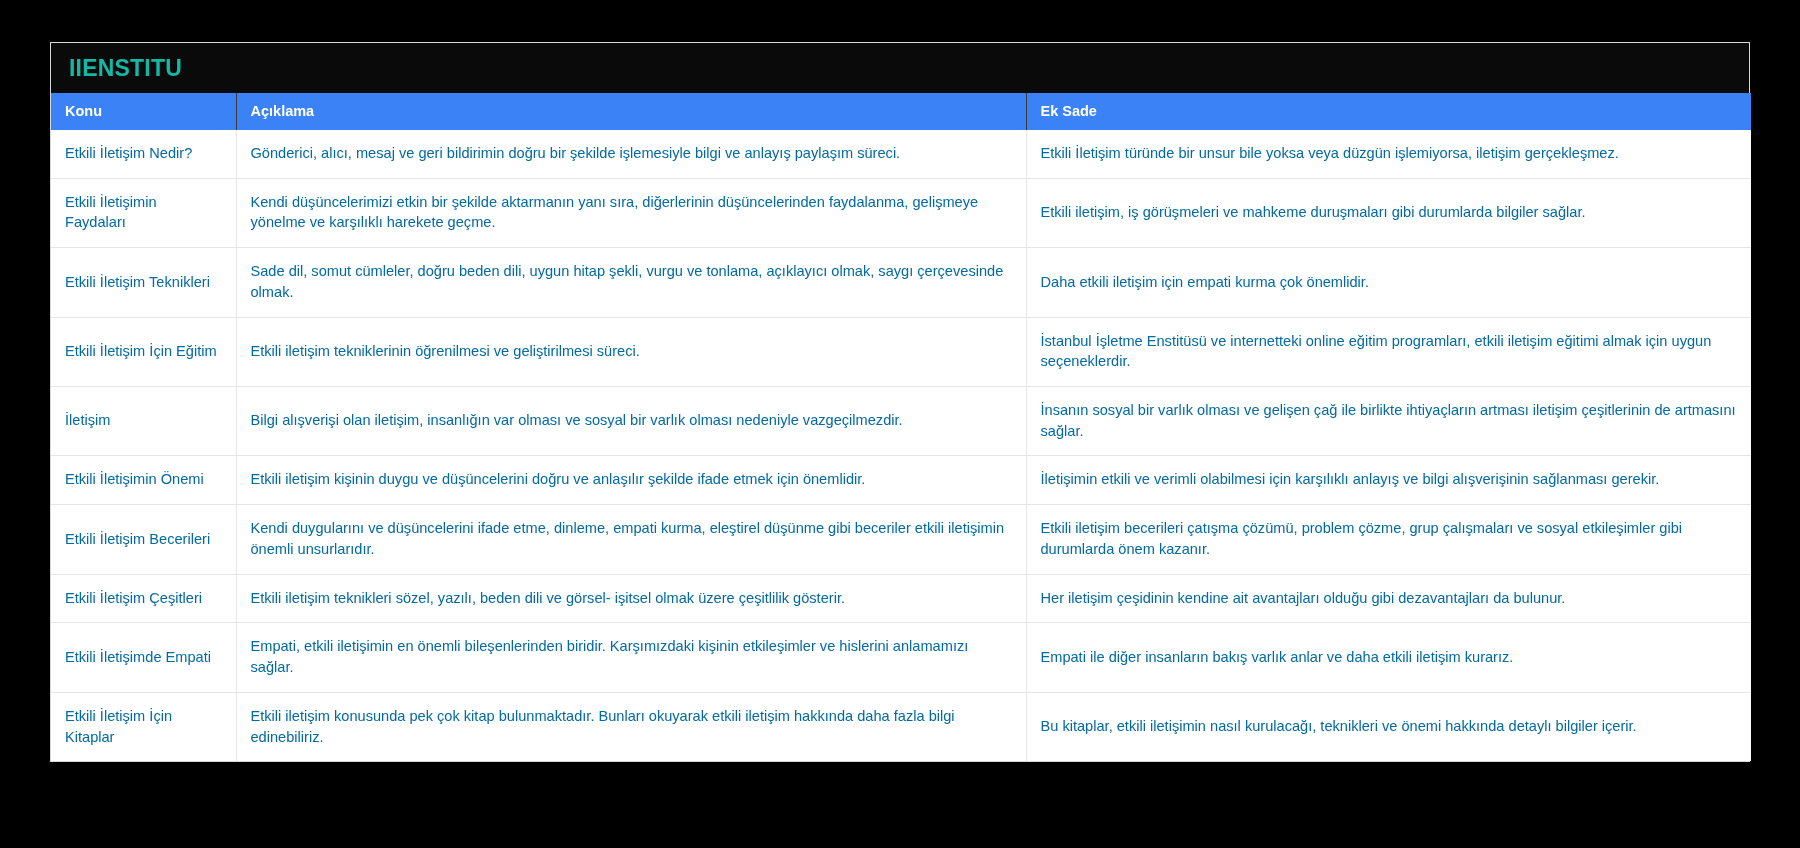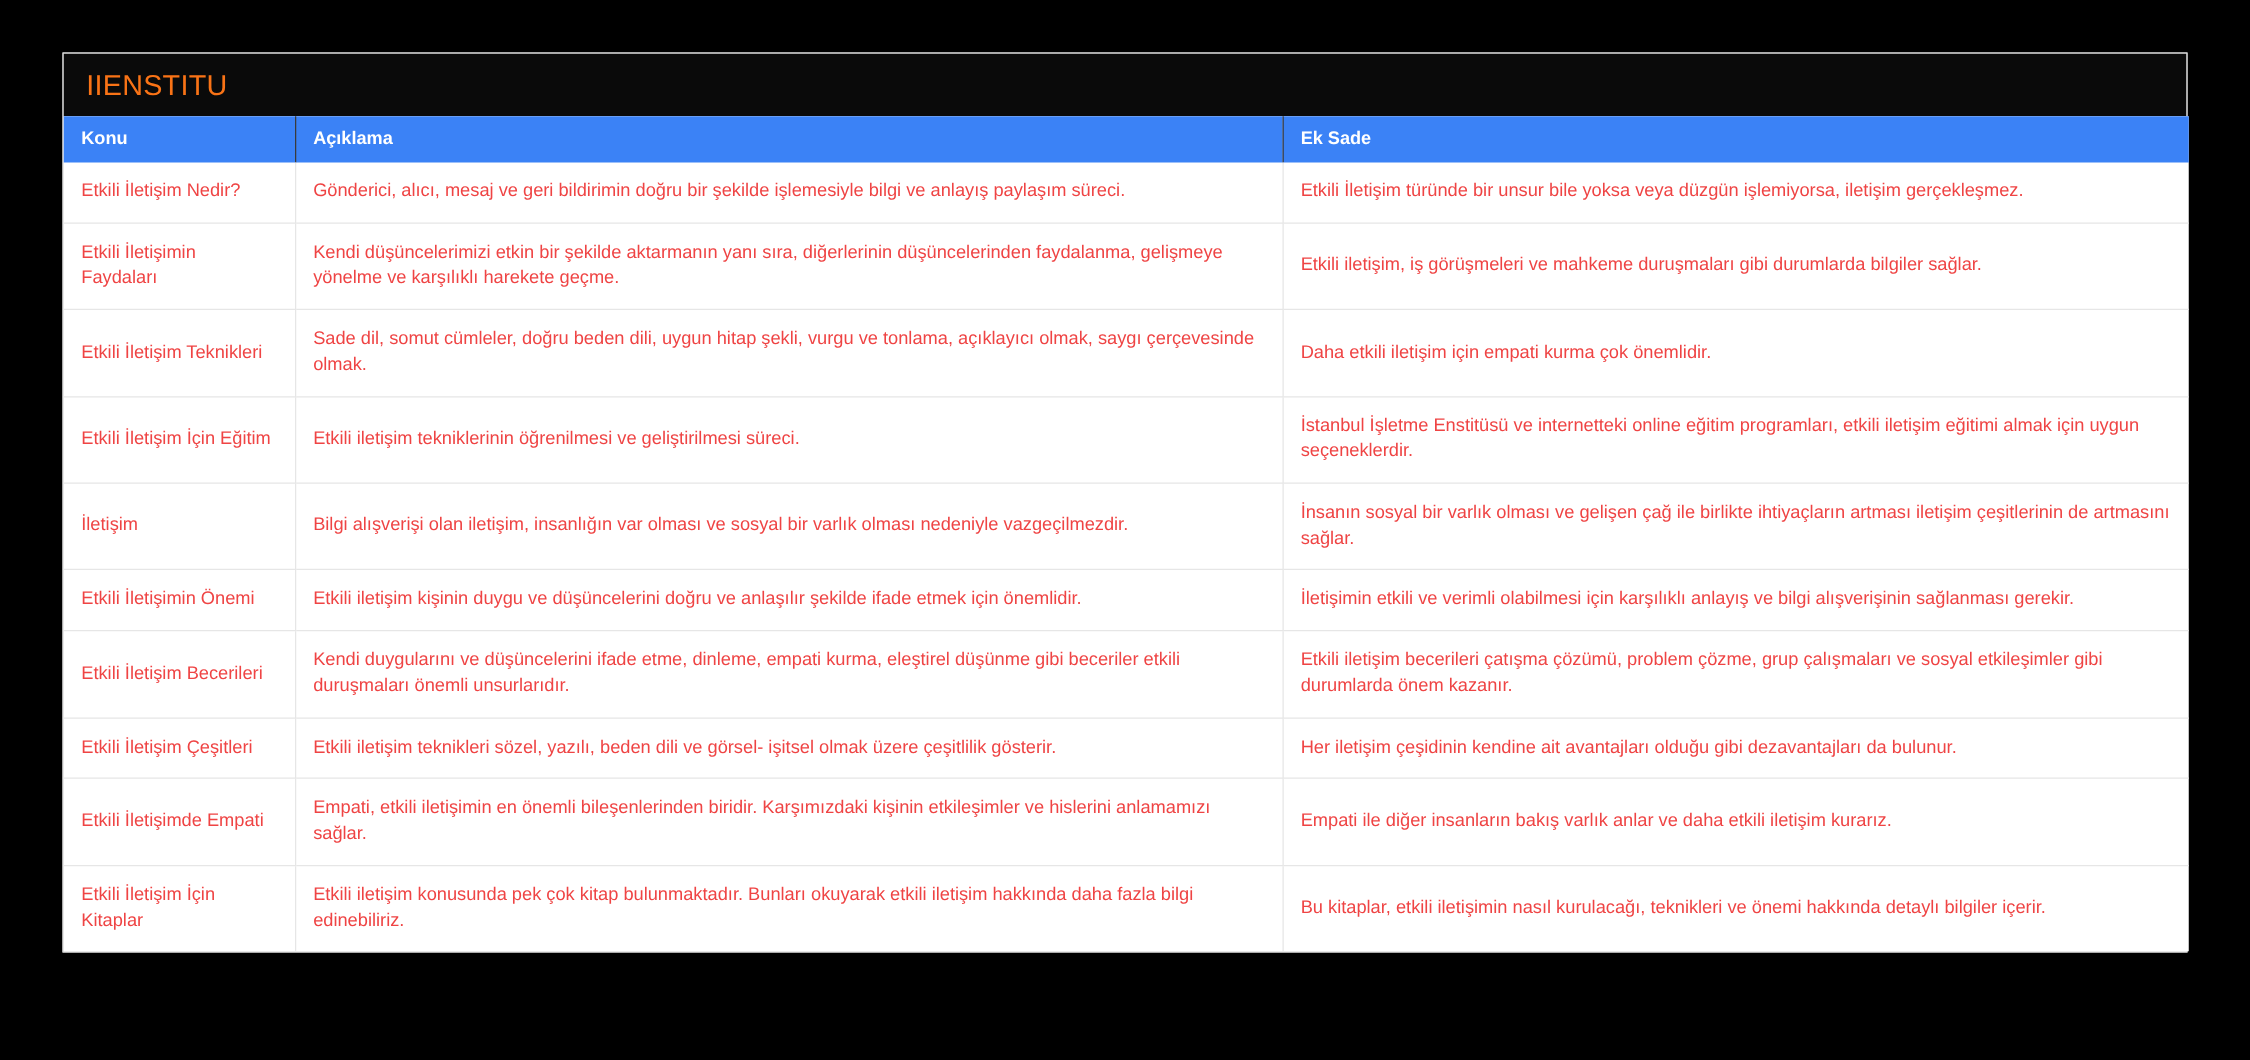--- a/index.html
+++ b/index.html
@@ -36,23 +36,23 @@
   
   .brandbar {
     background: #0a0a0a;
     height: 50px;
     display: flex;
     align-items: center;
     padding: 0 18px;
     box-sizing: border-box;
   }
   .brandbar .brand {
-    color: #f97316;
+    color: #14b8a6;
     font-size: 23px;
-    font-weight: 400;
+    font-weight: 700;
     letter-spacing: 0.2px;
     line-height: 1;
   }
 
   
   table.data {
     width: 100%;
     border-collapse: collapse;
     table-layout: fixed;
     background: #ffffff;
@@ -67,21 +67,21 @@
     padding: 10px 14px 11px 14px;
     vertical-align: middle;
     border-right: 1px solid #3a3a3a;
     height: 31px;
     box-sizing: border-box;
   }
   table.data thead th:last-child { border-right: none; }
 
   table.data tbody td {
     font-size: 14.6px;
-    color: #ef4444;
+    color: #0369a1;
     line-height: 1.42;
     padding: 13px 14px 14px 14px;
     vertical-align: middle;
     border-bottom: 1px solid #e6e6e6;
     border-right: 1px solid #e6e6e6;
     box-sizing: border-box;
   }
   table.data tbody td:last-child { border-right: none; }
   table.data tbody tr:last-child td { border-bottom: none; }
 
@@ -148,21 +148,21 @@
         </tr>
 
         <tr>
           <td class="konu">Etkili İletişimin Önemi</td>
           <td>Etkili iletişim kişinin duygu ve düşüncelerini doğru ve anlaşılır şekilde ifade etmek için önemlidir.</td>
           <td>İletişimin etkili ve verimli olabilmesi için karşılıklı anlayış ve bilgi alışverişinin sağlanması gerekir.</td>
         </tr>
 
         <tr>
           <td class="konu">Etkili İletişim Becerileri</td>
-          <td>Kendi duygularını ve düşüncelerini ifade etme, dinleme, empati kurma, eleştirel düşünme gibi beceriler etkili duruşmaları önemli unsurlarıdır.</td>
+          <td>Kendi duygularını ve düşüncelerini ifade etme, dinleme, empati kurma, eleştirel düşünme gibi beceriler etkili iletişimin önemli unsurlarıdır.</td>
           <td>Etkili iletişim becerileri çatışma çözümü, problem çözme, grup çalışmaları ve sosyal etkileşimler gibi durumlarda önem kazanır.</td>
         </tr>
 
         <tr>
           <td class="konu">Etkili İletişim Çeşitleri</td>
           <td>Etkili iletişim teknikleri sözel, yazılı, beden dili ve görsel- işitsel olmak üzere çeşitlilik gösterir.</td>
           <td>Her iletişim çeşidinin kendine ait avantajları olduğu gibi dezavantajları da bulunur.</td>
         </tr>
 
         <tr>

